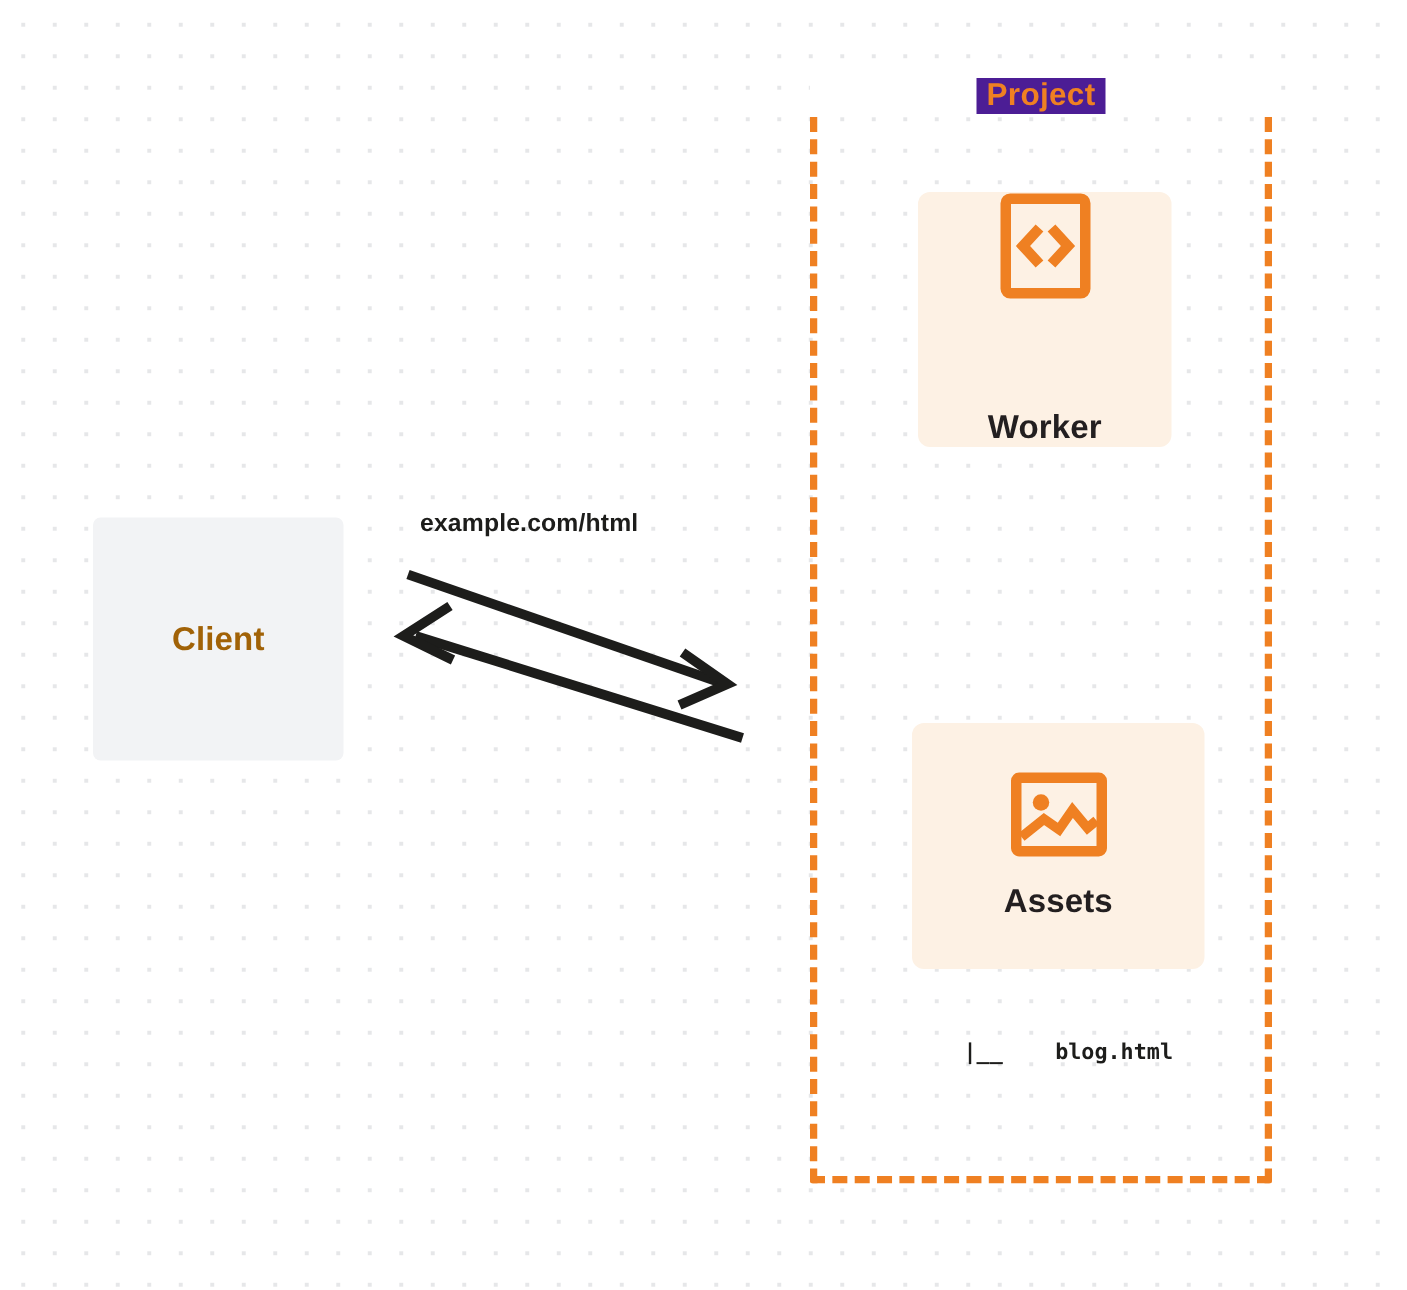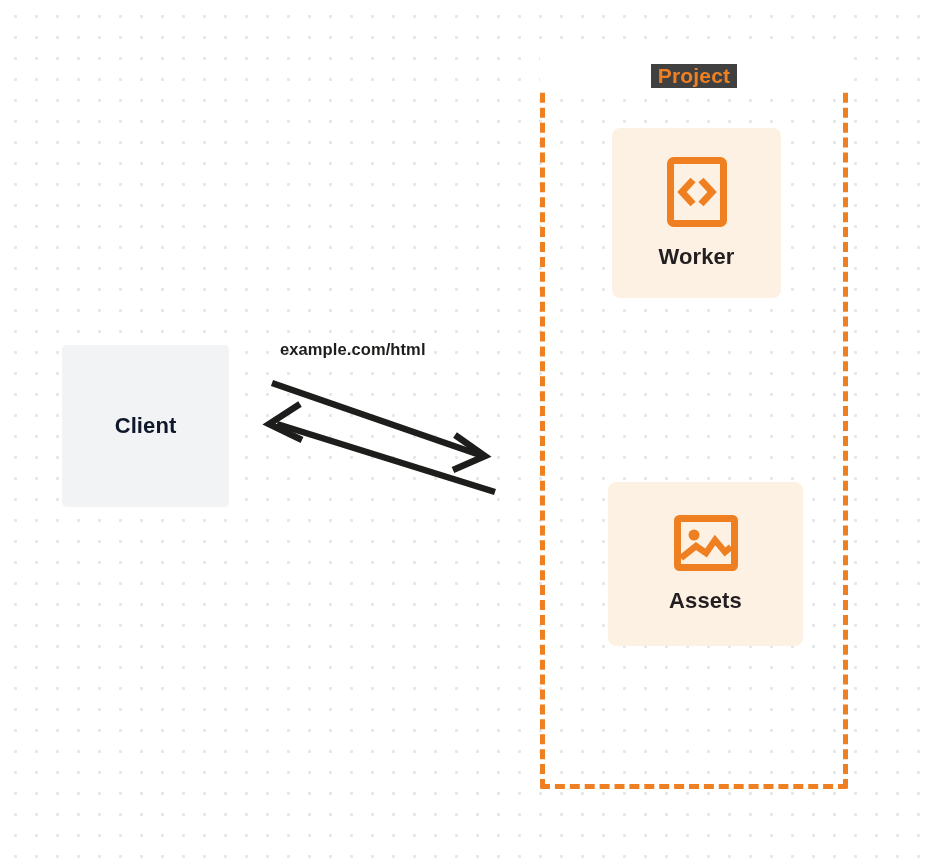--- a/index.html
+++ b/index.html
@@ -42,21 +42,21 @@
     left: 62px;
     top: 345px;
     width: 167px;
     height: 162px;
     background: #f2f3f5;
     border-radius: 5px;
   }
   #client-node .node-label {
     font-size: 22px;
     font-weight: bold;
-    color: #0f172a;
+    color: #a16207;
     letter-spacing: 0.1px;
   }
 
   
   #project-container {
     position: absolute;
     left: 540px;
     top: 63px;
     width: 308px;
     height: 726px;
@@ -71,42 +71,41 @@
     width: 308px;
     text-align: center;
     font-size: 21px;
     font-weight: bold;
     color: #ef8022;
     letter-spacing: 0.2px;
     background: #ffffff;
     line-height: 24px;
   }
   #project-title .title-inner {
-    background: #404040;
+    background: #4c1d95;
     padding: 0 7px;
     display: inline-block;
-    margin-top: 12px;
   }
 
   
   .card {
     position: absolute;
     box-sizing: border-box;
     background: #fdf1e4;
     border-radius: 8px;
     display: flex;
     flex-direction: column;
     align-items: center;
   }
   #worker-node {
     left: 612px;
     top: 128px;
     width: 169px;
     height: 170px;
-    justify-content: center;
+    justify-content: space-between;
   }
   #assets-node {
     left: 608px;
     top: 482px;
     width: 195px;
     height: 164px;
     justify-content: center;
   }
   .card .icon-wrap {
     display: block;
@@ -189,20 +188,21 @@
     <svg width="66" height="58" viewBox="0 0 66 58" aria-hidden="true">
       <rect x="4.5" y="4.5" width="57" height="49" rx="2" ry="2" fill="none" stroke="#ef8022" stroke-width="7"></rect>
       <circle cx="21" cy="21" r="5.5" fill="#ef8022"></circle>
       <path d="M8 44 L23 32 L33 39 L42 26 L52 38 L58 33" fill="none" stroke="#ef8022" stroke-width="6.5" stroke-linecap="butt" stroke-linejoin="miter"></path>
     </svg>
   </span>
   <span class="node-label">Assets</span>
 </div>
 
 <div id="asset-file-tree">
+  <span class="tree-row">    |__    blog.html</span>
   
 </div>
 
 <svg id="arrows" aria-hidden="true">
 
   <g>
     <line x1="272" y1="383" x2="480" y2="455" stroke="#1d1d1b" stroke-width="6.5" stroke-linecap="butt"></line>
     <path d="M455 435 L485 456 L453 470" fill="none" stroke="#1d1d1b" stroke-width="6.5" stroke-linecap="butt" stroke-linejoin="miter"></path>
   </g>
 

